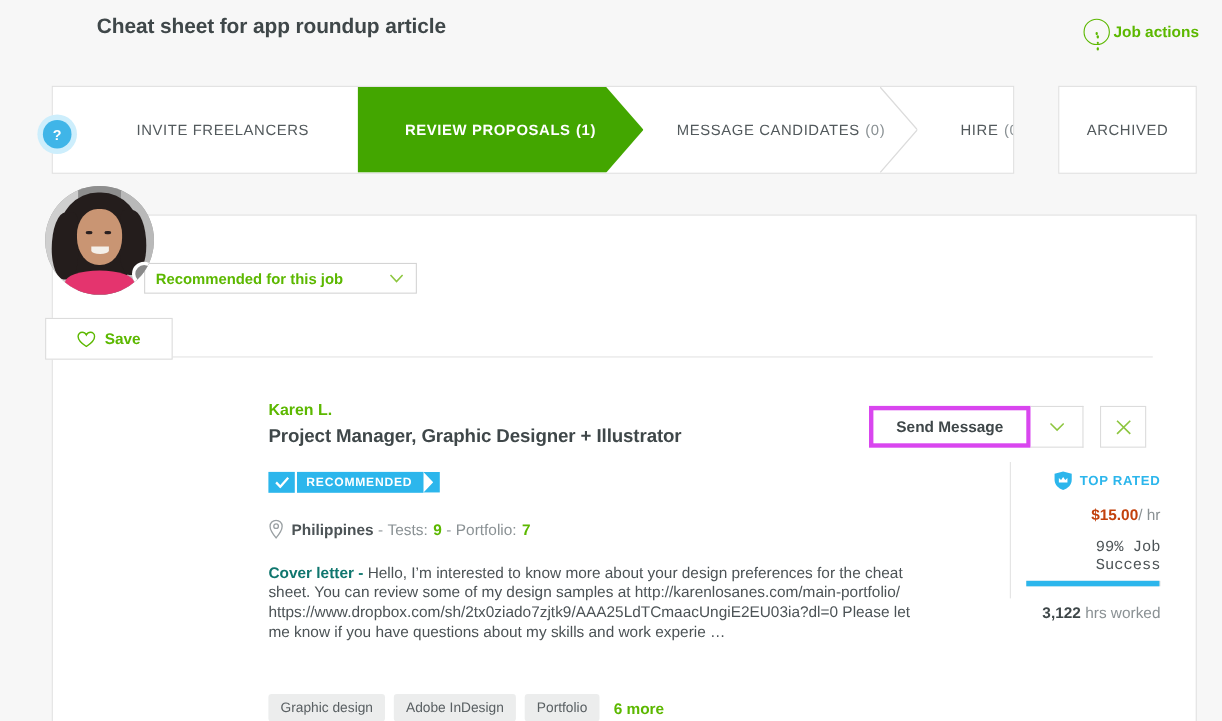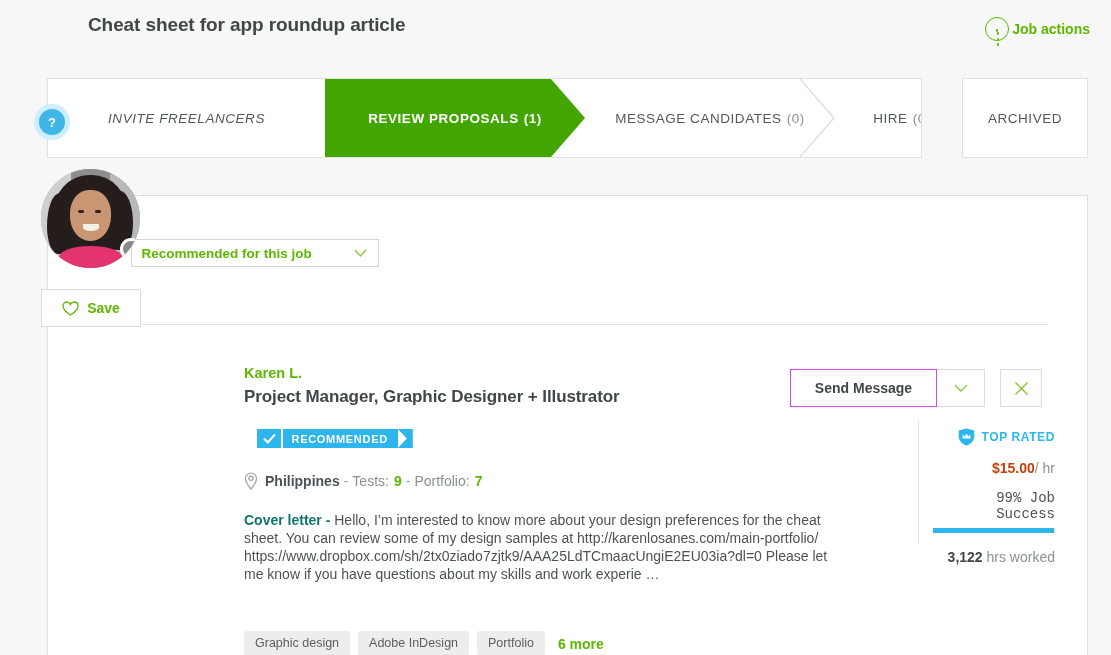--- a/index.html
+++ b/index.html
@@ -231,21 +231,21 @@
     right: -2px; bottom: 8px;
     width: 22px; height: 22px;
     border-radius: 50%;
     background: #8a8a8a;
     border: 3px solid #ffffff;
     box-sizing: border-box;
   }
   #save-button {
     position: absolute;
     left: 0; top: 120px;
-    width: 100px; height: 38px;
+    width: 116px; height: 38px;
     border: 1px solid #dcdcdc;
     background: #ffffff;
     box-sizing: border-box;
     display: flex; align-items: center; justify-content: center;
     gap: 8px;
     cursor: pointer;
   }
   #save-button .label {
     font-size: 14px; font-weight: bold; color: #5cb800;
   }
@@ -262,21 +262,21 @@
     position: absolute;
     left: 244px; top: 387px;
     font-size: 17px;
     font-weight: bold;
     color: #3f4749;
     letter-spacing: -0.1px;
   }
 
   #recommended-badge {
     position: absolute;
-    left: 257px; top: 429px;
+    left: 244px; top: 429px;
     height: 19px;
     display: flex;
     align-items: stretch;
     font-size: 11px;
     font-weight: bold;
     letter-spacing: 0.7px;
     color: #ffffff;
   }
   #recommended-badge .check {
     background: #2cb6ec;
@@ -344,21 +344,21 @@
 
   
   #action-buttons {
     position: absolute;
     left: 790px; top: 369px;
     display: flex;
     align-items: flex-start;
   }
   #send-message-btn {
     width: 147px; height: 38px;
-    border: 1px solid #d946ef;
+    border: 4px solid #d946ef;
     background: #fff;
     box-sizing: border-box;
     display: flex; align-items: center; justify-content: center;
     font-size: 14px; font-weight: bold; color: #3f4749;
     cursor: pointer;
   }
   #send-message-dropdown {
     width: 48px; height: 38px;
     border: 1px solid #dcdcdc;
     border-left: none;
@@ -427,21 +427,21 @@
           <span></span>
         </span>
     </span>
     <span class="job-actions-label">Job actions</span>
   </div>
 </div>
 
 <div id="tabs-wrap">
   <div id="tabs-main">
 
-    <div class="tab" style="left:0; width:277px;font-style:italic;">
+    <div class="tab" style="left:16px; width:277px;">
       <span>INVITE FREELANCERS</span>
     </div>
 
     <div class="tab tab-active" style="left:277px; width:260px; clip-path: polygon(0 0, calc(100% - 34px) 0, 100% 50%, calc(100% - 34px) 100%, 0 100%);">
       <span style="margin-right:5px;">REVIEW PROPOSALS</span>
       <span class="count">(1)</span>
     </div>
 
     <div class="tab" style="left:537px; width:250px;">
       <span style="margin-right:5px;">MESSAGE CANDIDATES</span>

